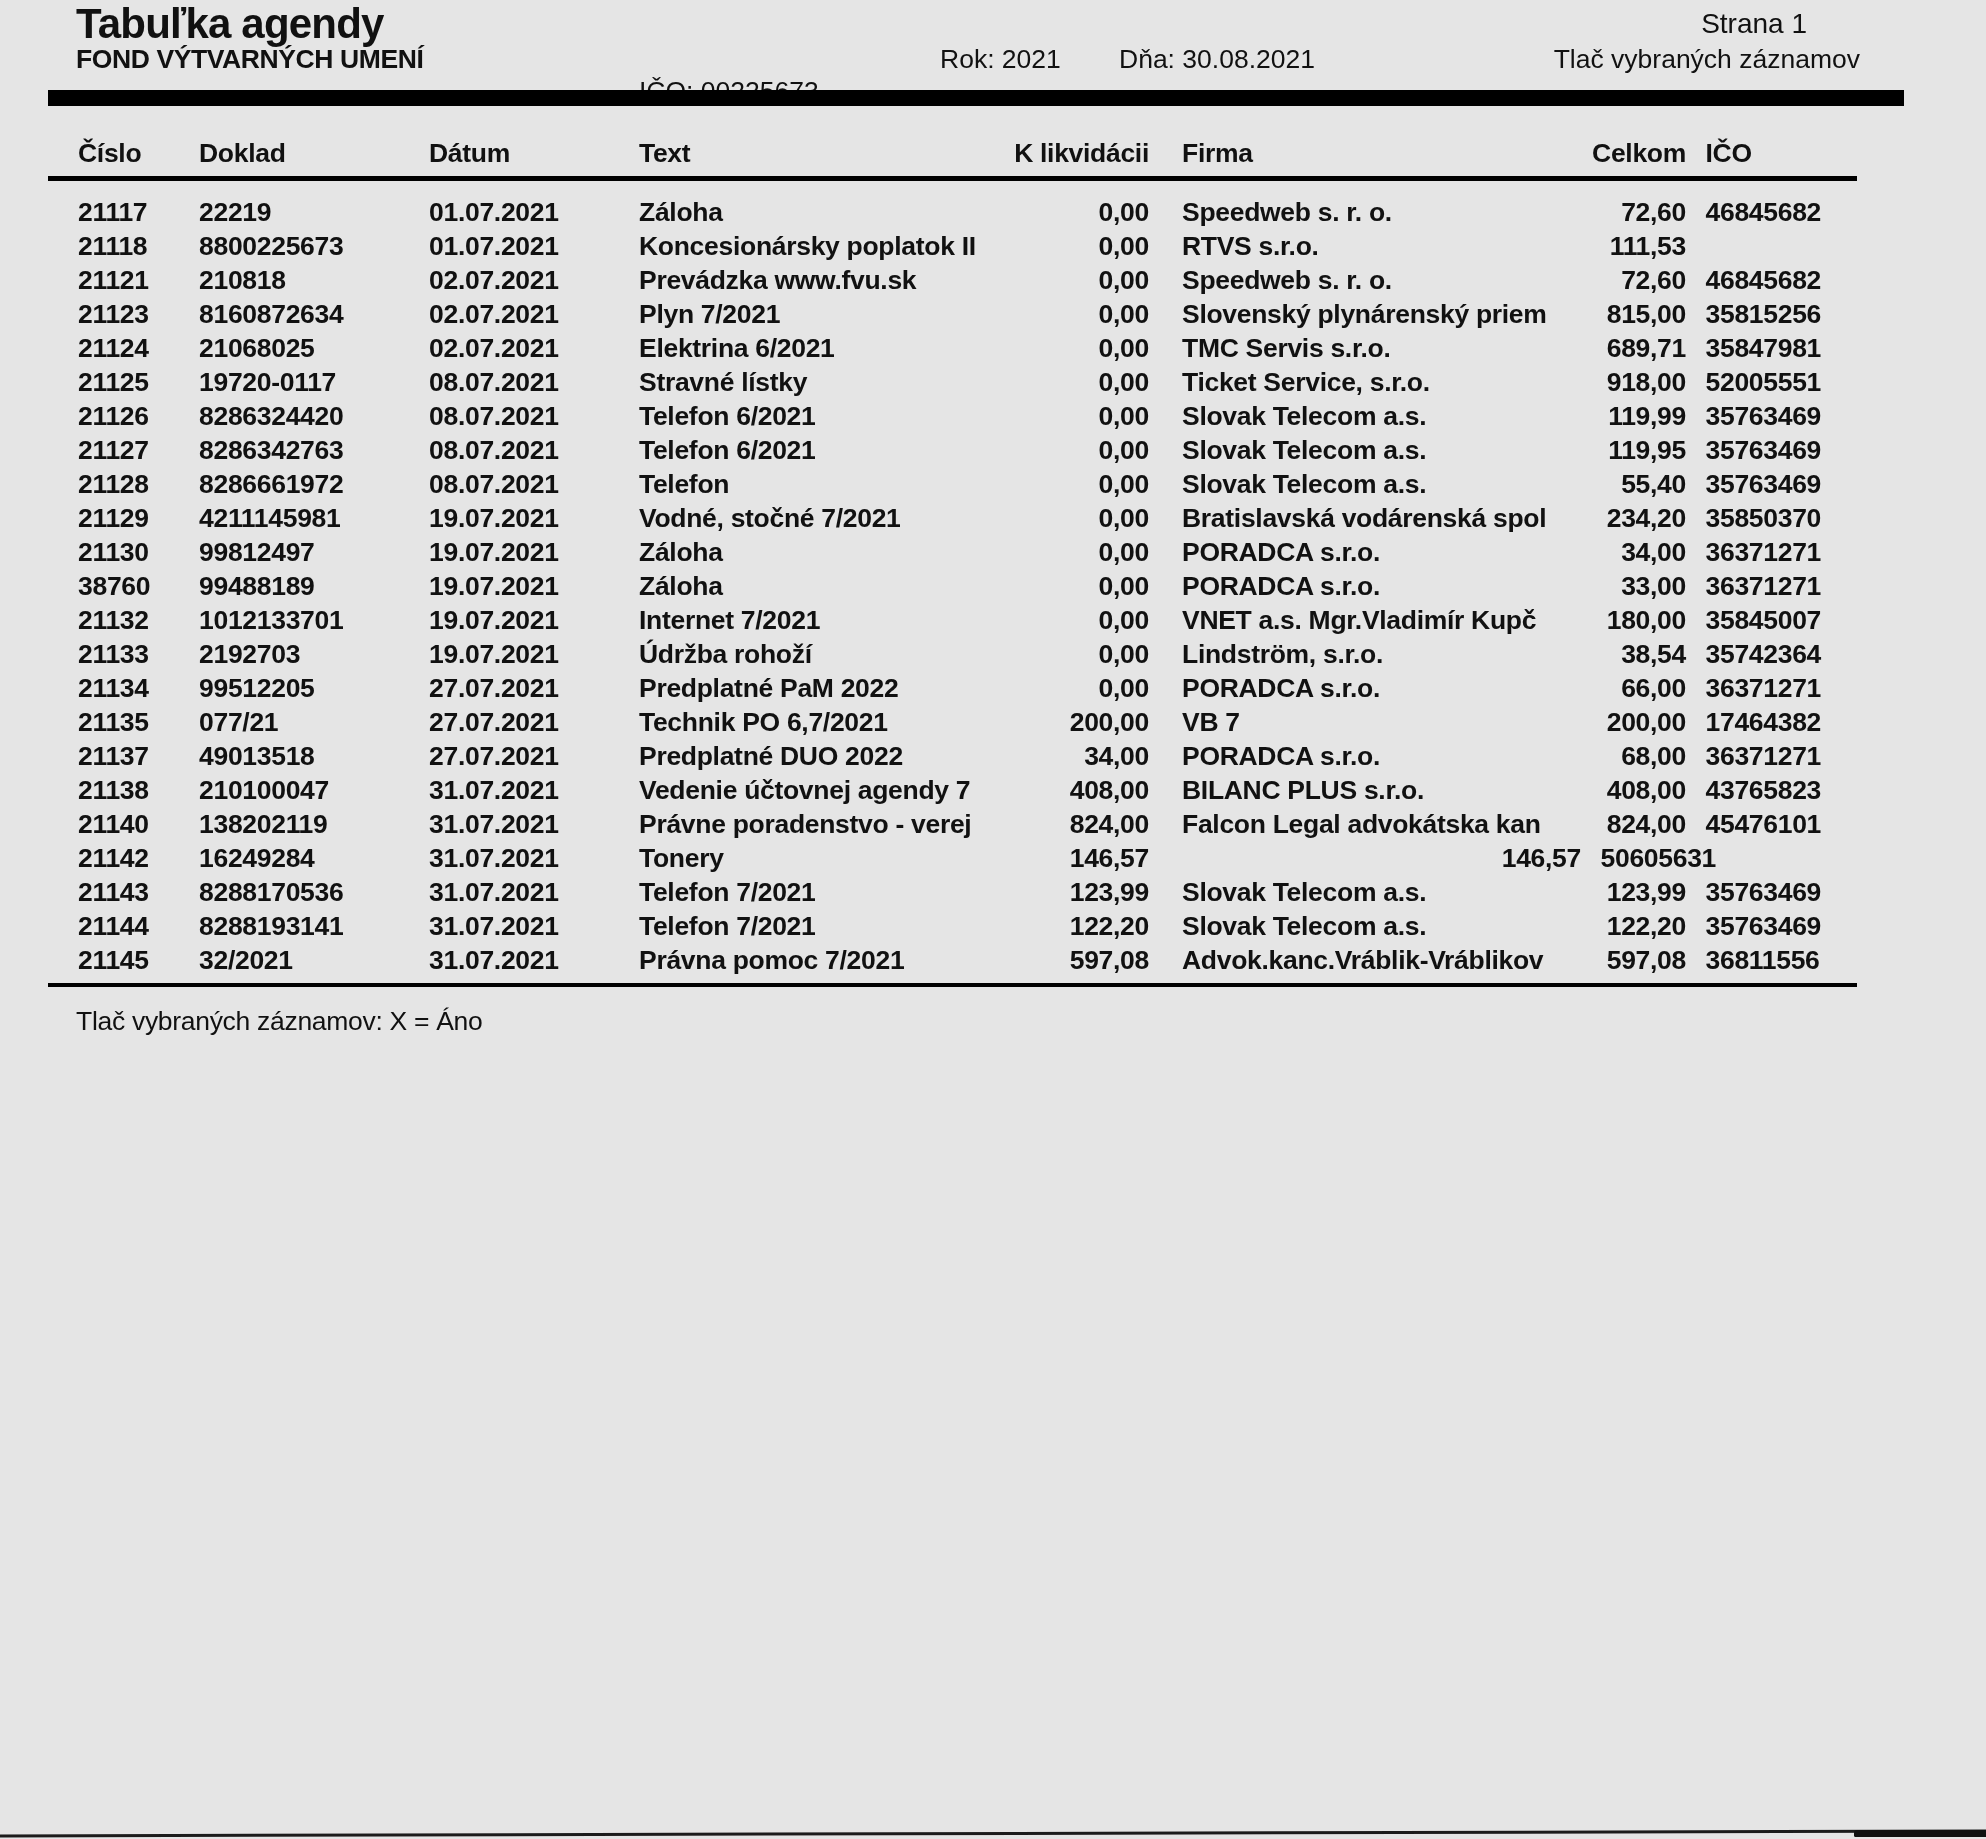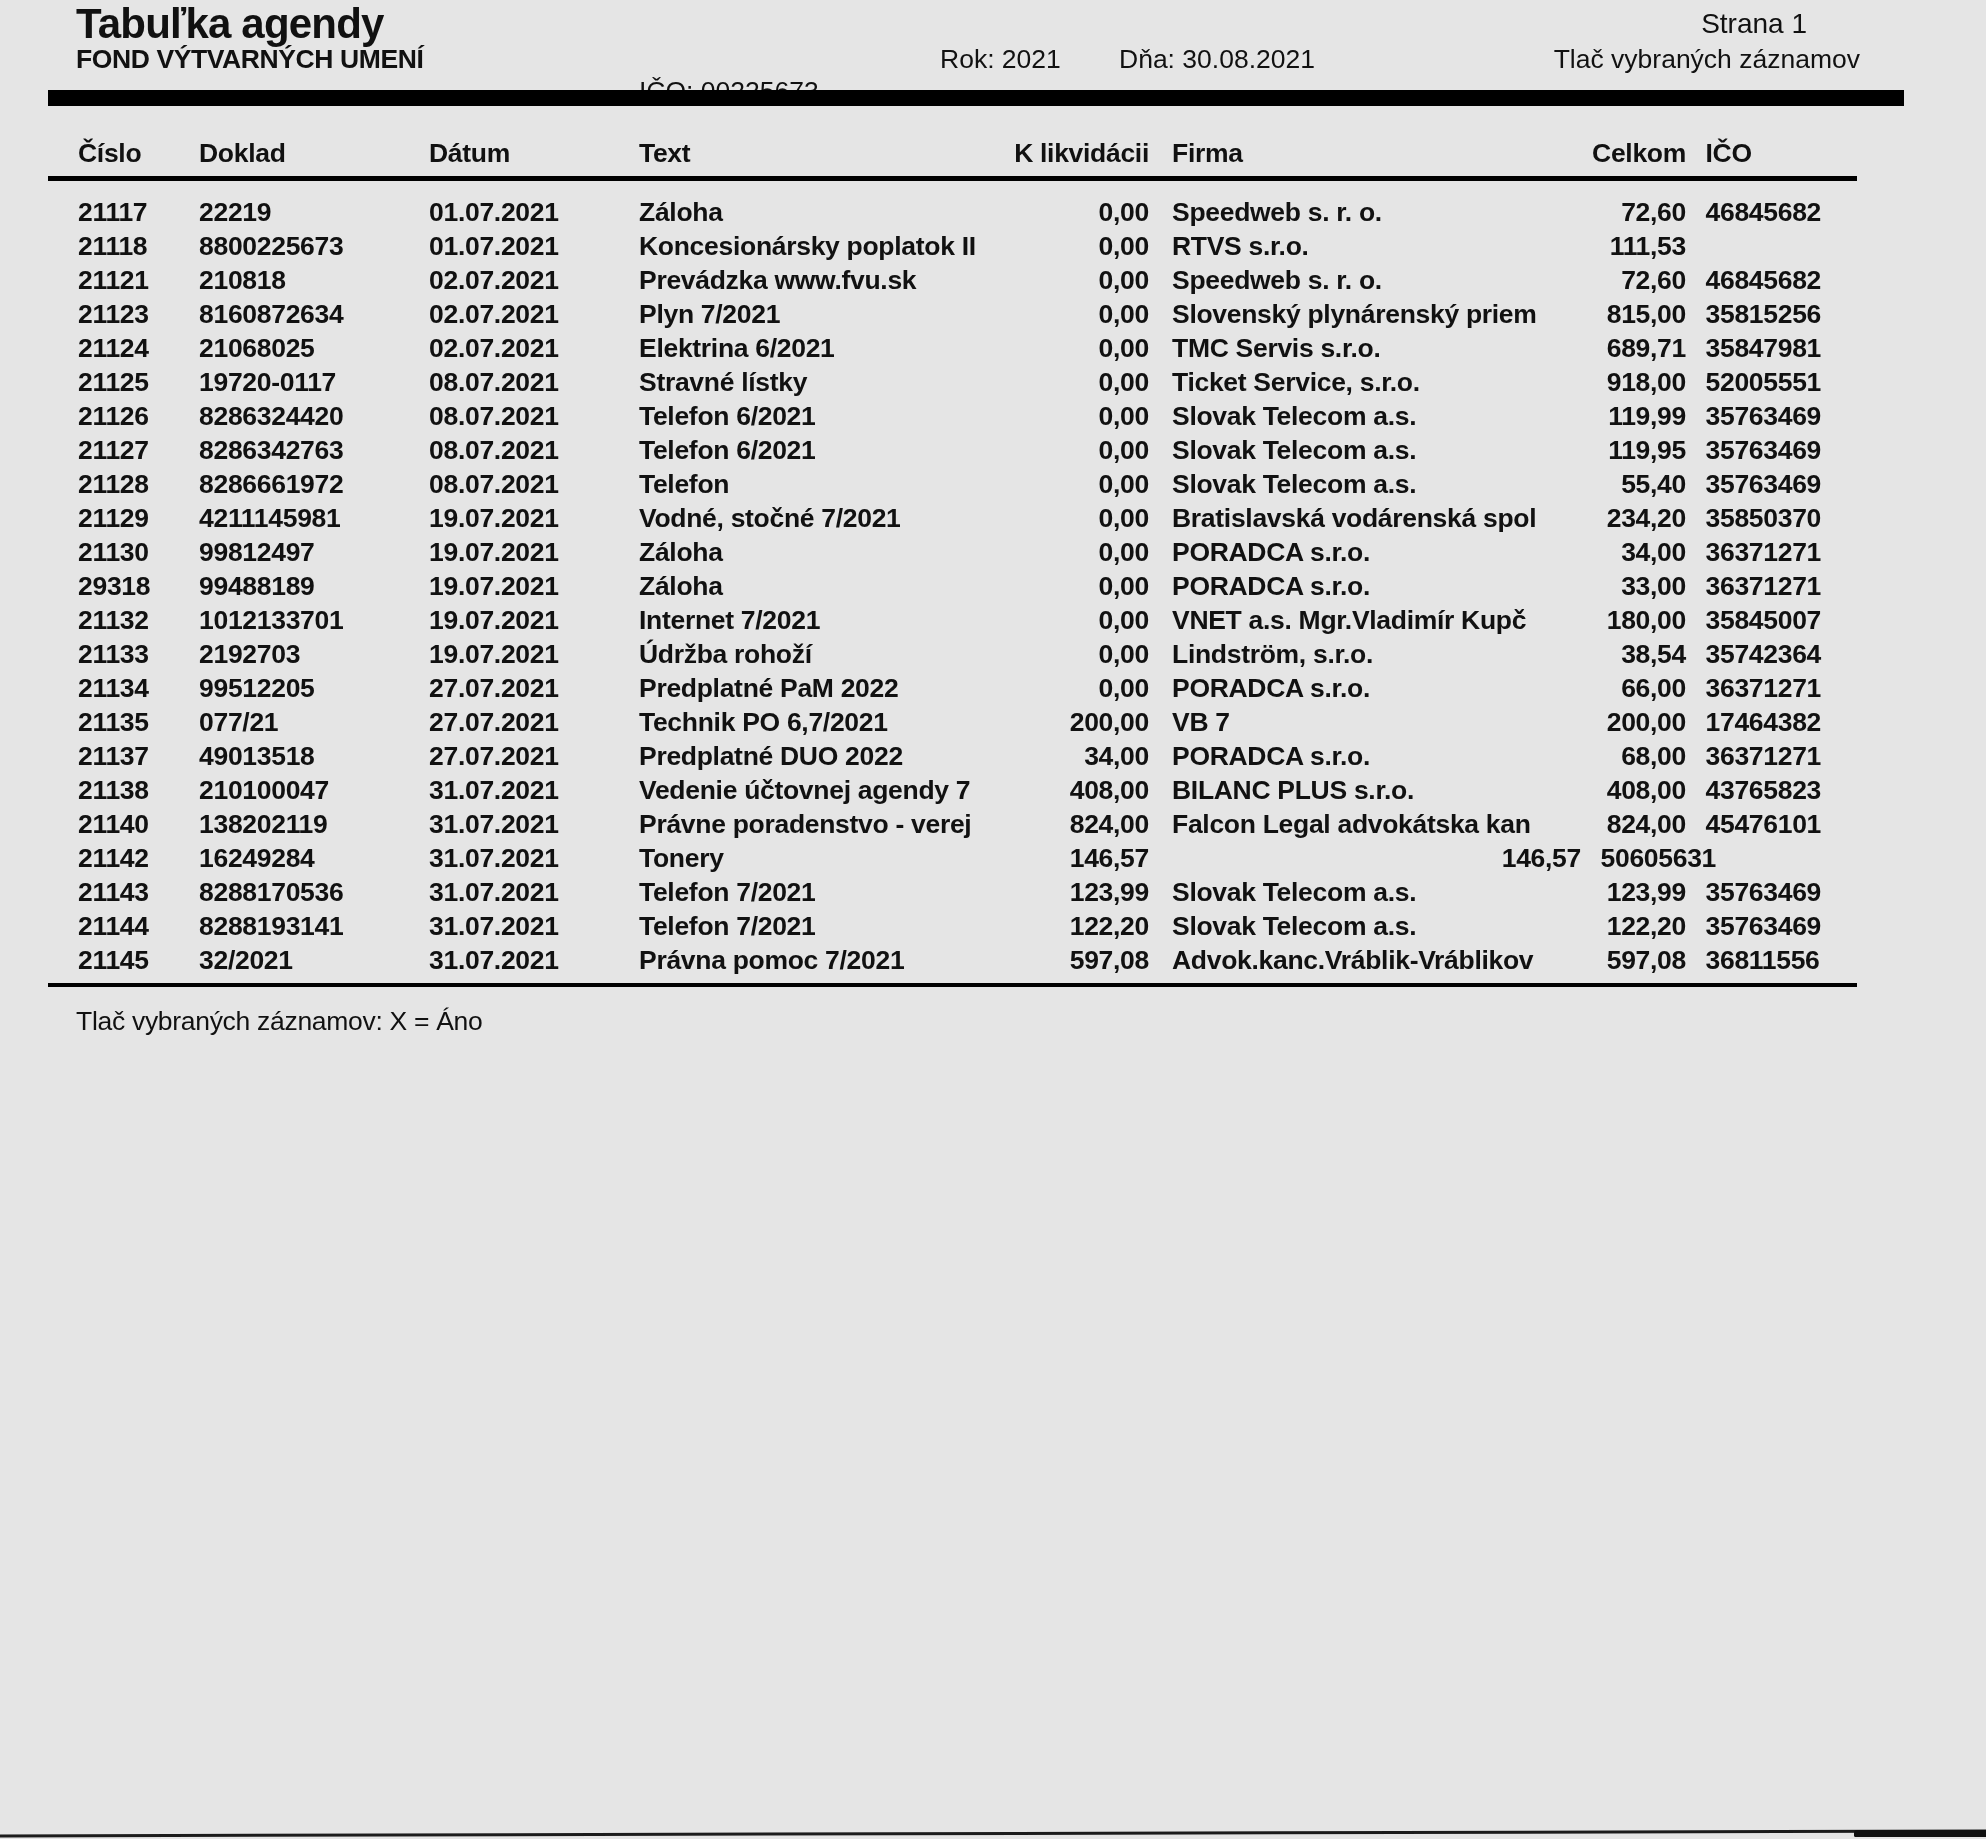--- a/index.html
+++ b/index.html
@@ -24,21 +24,21 @@
   .dna{position:absolute;left:1043px;top:0;}
   .print-mode{position:absolute;right:0;top:0;}
   .bar{position:absolute;left:48px;top:90px;width:1856px;height:15.6px;background:#000;}
   .trow{
     display:grid;
     grid-template-columns:121px 230px 210px 350px 160px 432px 105px 128px;
     height:34px;line-height:34px;
     font-size:26.5px;letter-spacing:-0.3px;white-space:nowrap;
   }
   .trow .c5,.trow .c7{text-align:right;}
-  .trow .c6{padding-left:23px;}
+  .trow .c6{padding-left:33px;}
   .trow .c8{padding-left:19.5px;}
   .thead{position:absolute;left:78px;top:135px;font-weight:bold;}
   .thead .trow{height:36px;line-height:36px;}
   .thead-line{position:absolute;left:48px;top:176px;width:1809px;height:4.7px;background:#000;}
   .tbody{position:absolute;left:78px;top:195px;font-weight:bold;}
   .tbottom-line{position:absolute;left:48px;top:983px;width:1809px;height:3.9px;background:#000;}
   .footnote{position:absolute;left:76px;top:1006px;font-size:26.5px;letter-spacing:-0.3px;}
   .scan-edge{position:absolute;left:-9.3px;bottom:4.7px;width:2008px;height:3.1px;background:#1c1c1c;transform:rotate(-0.14deg);}
   .scan-edge-thick{position:absolute;right:0;bottom:3.1px;width:132px;height:7px;background:#111;border-radius:3.1px 0 0 1.6px;}
 </style>
@@ -179,21 +179,21 @@
         <div class="c1">21130</div>
         <div class="c2">99812497</div>
         <div class="c3">19.07.2021</div>
         <div class="c4">Záloha</div>
         <div class="c5">0,00</div>
         <div class="c6">PORADCA s.r.o.</div>
         <div class="c7">34,00</div>
         <div class="c8">36371271</div>
       </div>
       <div class="trow">
-        <div class="c1">29318</div>
+        <div class="c1">38760</div>
         <div class="c2">99488189</div>
         <div class="c3">19.07.2021</div>
         <div class="c4">Záloha</div>
         <div class="c5">0,00</div>
         <div class="c6">PORADCA s.r.o.</div>
         <div class="c7">33,00</div>
         <div class="c8">36371271</div>
       </div>
       <div class="trow">
         <div class="c1">21132</div>

